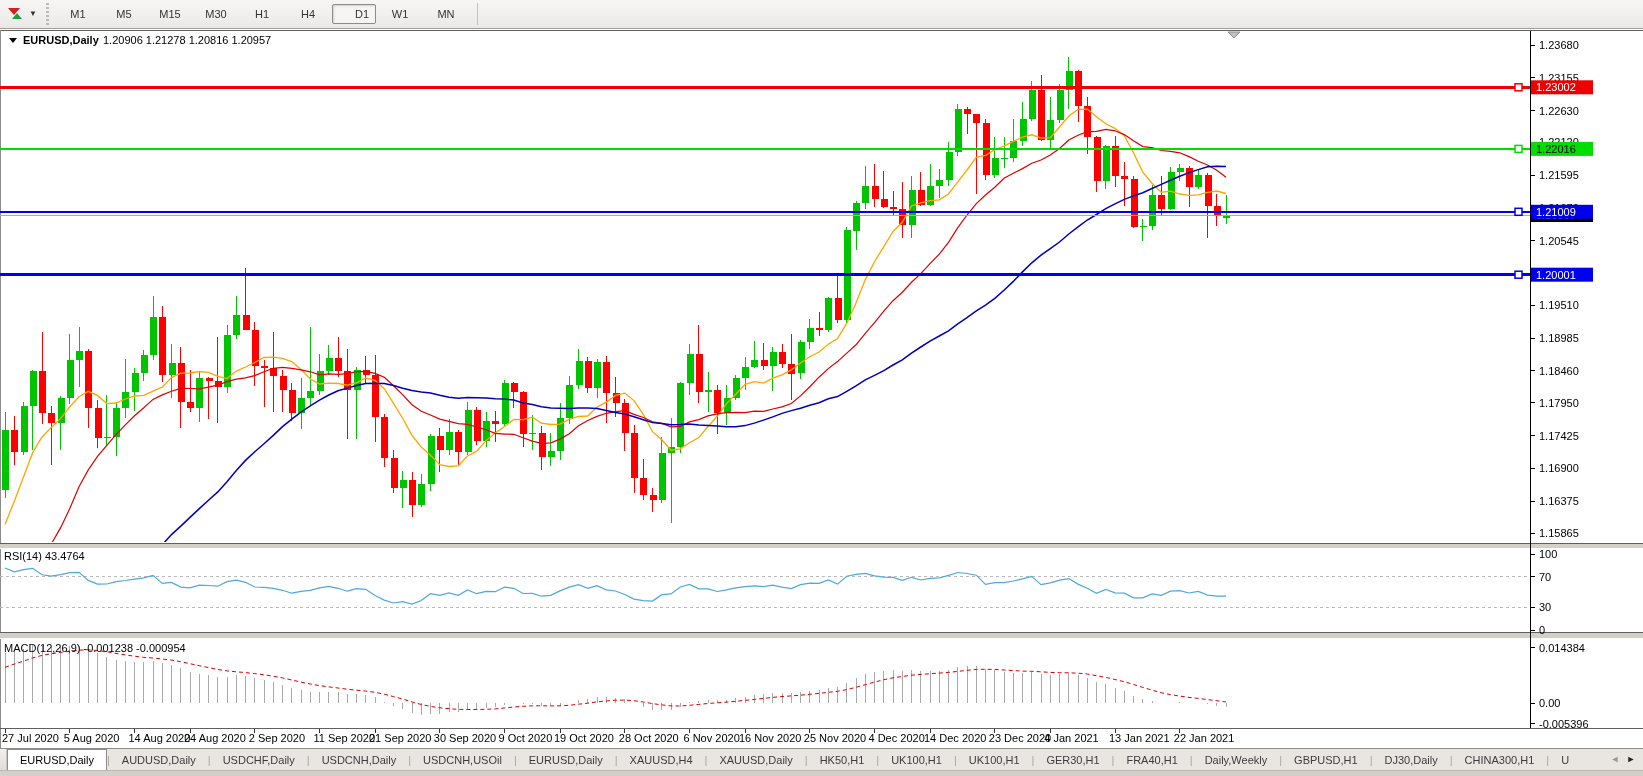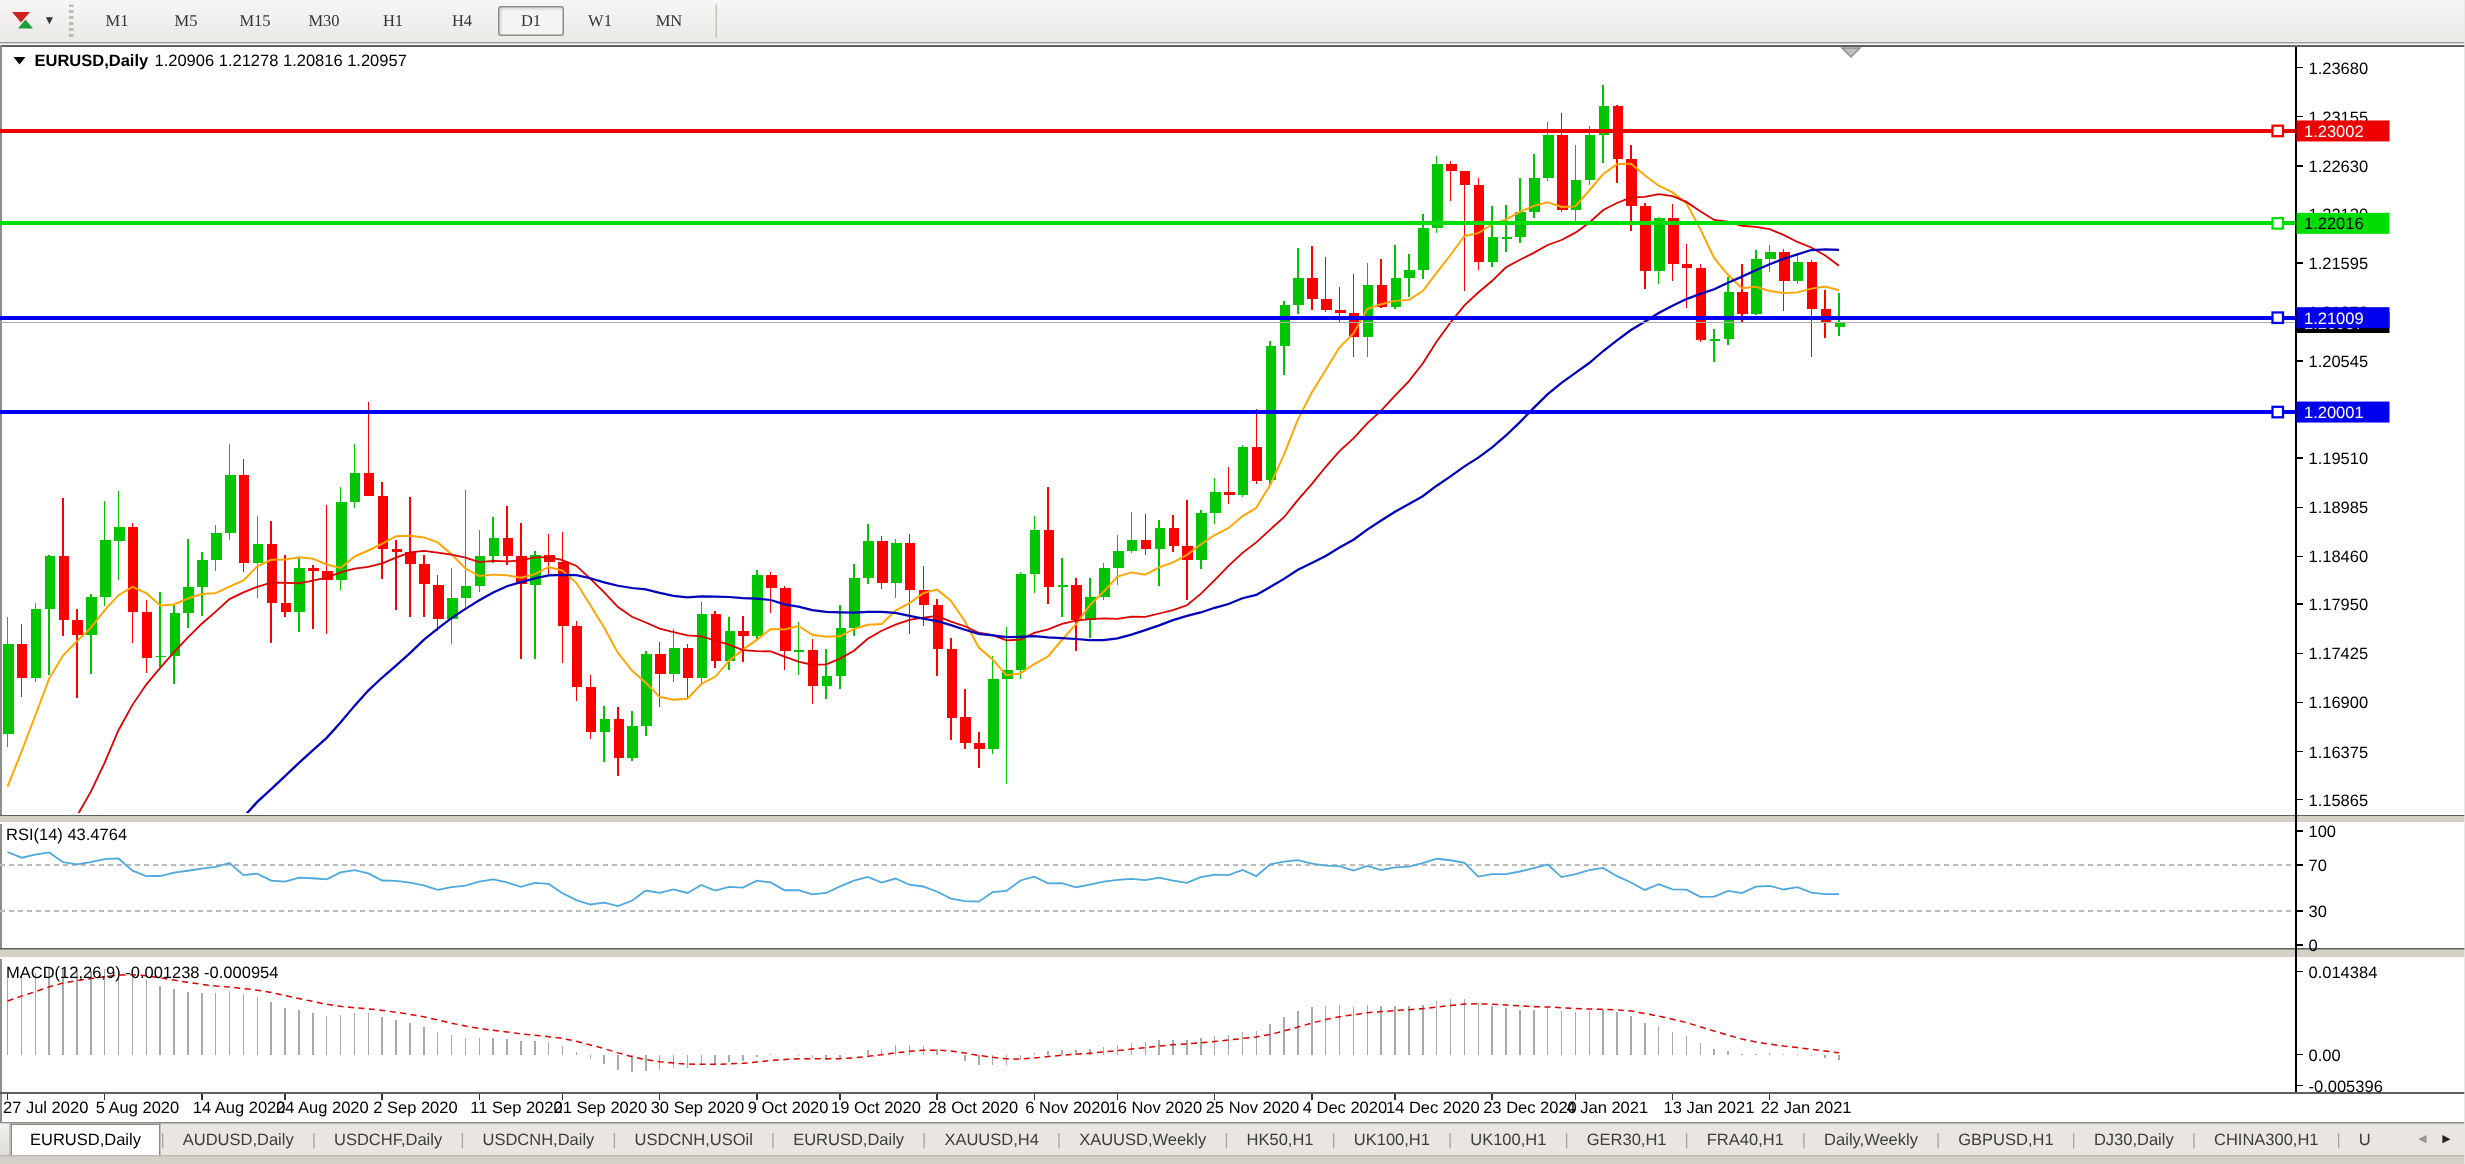--- a/index.html
+++ b/index.html
@@ -14,22 +14,22 @@
   .tool-icon{width:20px;height:18px;margin-left:6px;position:relative;cursor:pointer;}
   .tool-icon .tri-red{position:absolute;left:2px;top:3px;width:0;height:0;
      border-left:6px solid transparent;border-right:6px solid transparent;border-top:7px solid #cc2222;}
   .tool-icon .tri-green{position:absolute;left:6px;top:8px;width:0;height:0;
      border-left:5px solid transparent;border-right:5px solid transparent;border-bottom:6px solid #1c9e3c;}
   .dd-arrow{width:14px;height:18px;color:#333;font-size:8px;line-height:18px;text-align:center;cursor:pointer;}
   .tb-sep{width:7px;height:22px;margin:0 4px;
      background:repeating-linear-gradient(#bdbab4 0 2px,transparent 2px 4px);
      background-size:3px 100%;background-repeat:no-repeat;background-position:center;}
   .tf-btn{min-width:30px;padding:3px 6px;margin:0 1px;text-align:center;color:#333;
-          border:1px solid transparent;border-radius:2px;cursor:pointer;font-family:Liberation Serif, serif;}
-  .tf-btn.active{background:#f6f5f3;border:1px solid #8e8c88;box-shadow:inset 1px 1px 2px rgba(0,0,0,.15);}
+          border:1px solid transparent;border-radius:2px;cursor:pointer;}
+  .tf-btn.active{background:#f6f5f3;border:1px solid #8e8c88;box-shadow:inset 1px 1px 2px rgba(0,0,0,.15);text-align:right;}
   .tb-endsep{width:1px;height:22px;background:#c5c2bc;margin-left:8px;}
   
   .tabbar{position:absolute;left:0;top:748px;width:1643px;height:22px;background:#e9e6e1;
           border-top:1px solid #8e8c88;display:flex;align-items:flex-end;box-sizing:border-box;}
   .tab-grip{width:6px;height:100%;background:linear-gradient(#f2f1ef,#e0ddd8);border-right:1px solid #c9c6c0;}
   .tab{padding:3px 12px 4px 12px;color:#3c3c3c;white-space:nowrap;cursor:pointer;position:relative;}
   .tab.active{background:#fff;border:1px solid #8e8c88;border-bottom:none;color:#000;
               padding-top:4px;margin-top:-2px;z-index:2;}
   .tab-sep{color:#aaa7a2;padding:3px 0 4px 0;}
   .tab-scroll{margin-left:auto;display:flex;align-items:center;height:100%;padding-right:4px;}
@@ -618,21 +618,21 @@
       <span class="tab">USDCHF,Daily</span>
       <span class="tab-sep">|</span>
       <span class="tab">USDCNH,Daily</span>
       <span class="tab-sep">|</span>
       <span class="tab">USDCNH,USOil</span>
       <span class="tab-sep">|</span>
       <span class="tab">EURUSD,Daily</span>
       <span class="tab-sep">|</span>
       <span class="tab">XAUUSD,H4</span>
       <span class="tab-sep">|</span>
-      <span class="tab">XAUUSD,Weekly</span>
+      <span class="tab">XAUUSD,Daily</span>
       <span class="tab-sep">|</span>
       <span class="tab">HK50,H1</span>
       <span class="tab-sep">|</span>
       <span class="tab">UK100,H1</span>
       <span class="tab-sep">|</span>
       <span class="tab">UK100,H1</span>
       <span class="tab-sep">|</span>
       <span class="tab">GER30,H1</span>
       <span class="tab-sep">|</span>
       <span class="tab">FRA40,H1</span>

